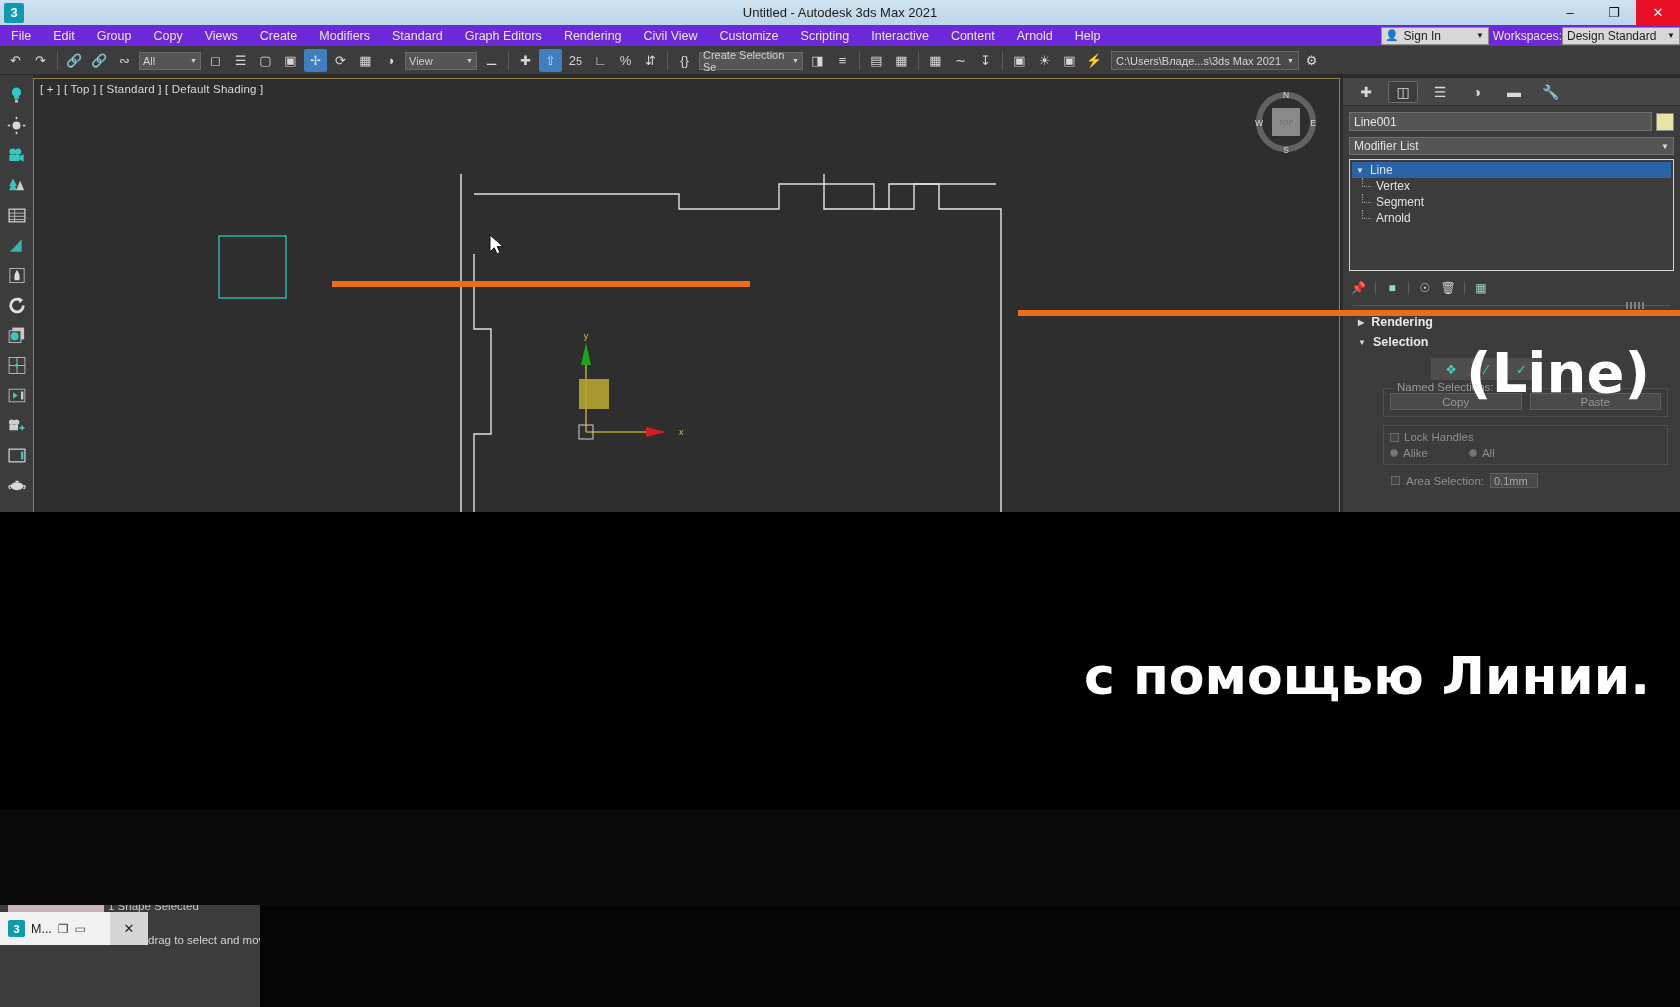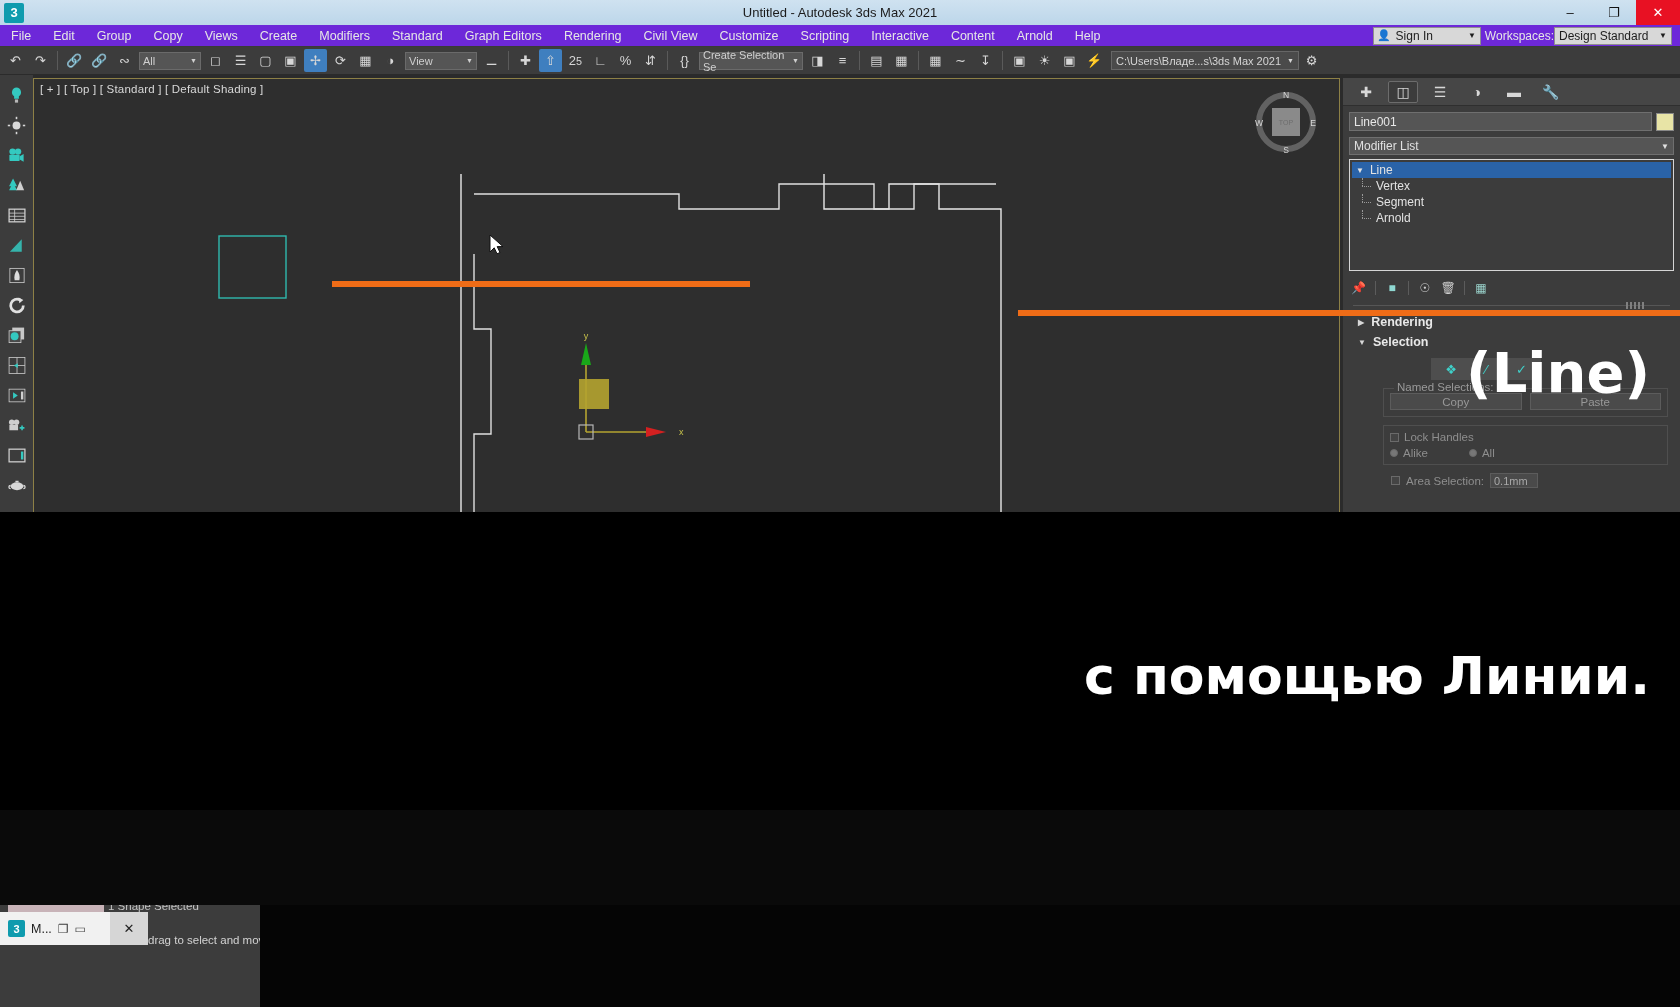--- a/index.html
+++ b/index.html
@@ -46,21 +46,21 @@
     margin-left:auto; display:flex; align-items:center;
     background:#d8d8d8; color:#1d1d1d; height:18px; font-size:12px;
     padding:0 4px 0 4px; min-width:108px; border:1px solid #8e8e8e; margin-right:4px;
   }
   .signin .person{ margin-right:4px; font-size:11px; }
   .signin .carat{ margin-left:auto; font-size:8px; }
   .ws-label{ font-size:12px; color:#e6e6e6; }
   .ws-combo{
     background:#d8d8d8; color:#1d1d1d; height:18px; font-size:12px;
     border:1px solid #8e8e8e; display:flex; align-items:center;
-    padding:0 4px; min-width:118px; margin-right:8px;
+    padding:0 4px; min-width:118px; 
   }
   .ws-combo .carat{ margin-left:auto; font-size:8px; }
 
   
   .maintoolbar{
     position:absolute; left:0; top:47px; width:1680px; height:28px;
     background:#3c3c3c; display:flex; align-items:center; padding:0 3px;
     border-bottom:1px solid #2b2b2b;
   }
   .tbi{

